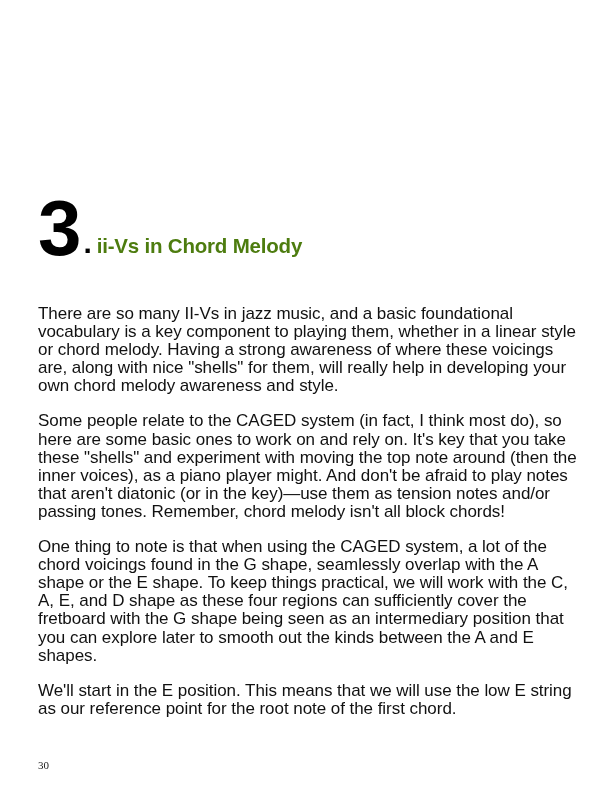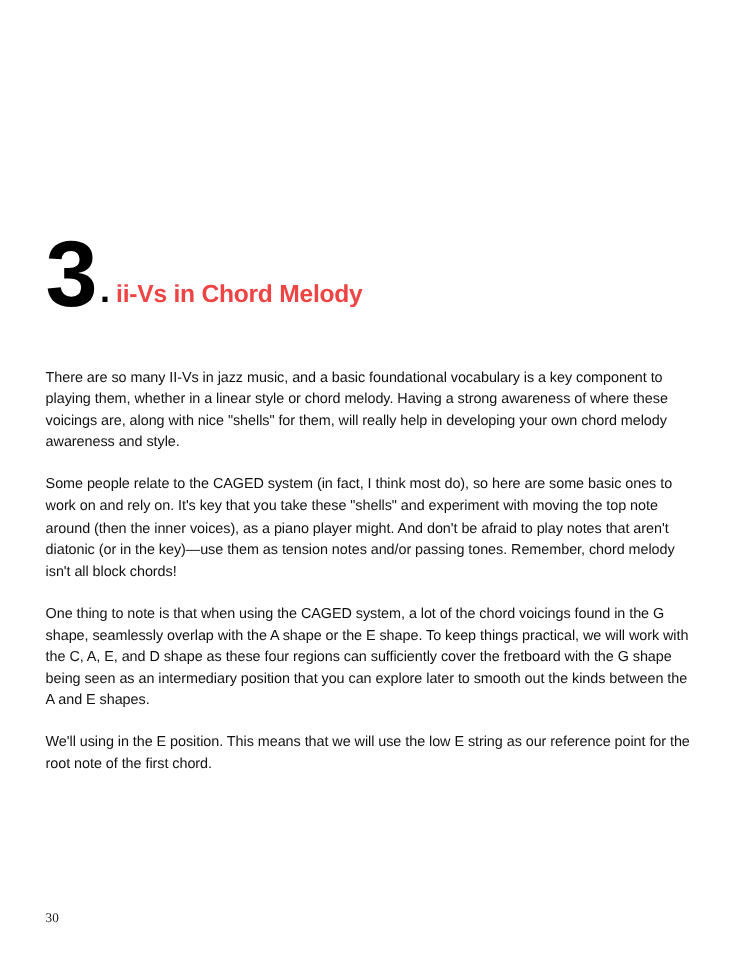--- a/index.html
+++ b/index.html
@@ -41,36 +41,36 @@
     color: #000000;
     line-height: 1;
     padding: 0 5px 0 4px;
     position: relative;
     top: -1px;
   }
   .chapter-title {
     font-size: 20.5px;
     font-weight: bold;
     letter-spacing: -0.2px;
-    color: #ef4444;
+    color: #4d7c0f;
     line-height: 1;
     position: relative;
     top: -2px;
   }
 
   
   .body-col {
     position: absolute;
     left: 38px;
     top: 305px;
     width: 540px;
   }
   p.para {
     margin: 0 0 17px 0;
-    font-size: 12px;
+    font-size: 17px;
     line-height: 18.1px;
     letter-spacing: -0.05px;
     color: #111111;
     text-align: left;
   }
   p.para:last-child {
     margin-bottom: 0;
   }
   .lead-bold {
     font-weight: bold;
@@ -99,20 +99,20 @@
   </div>
 
   <div class="body-col">
 
     <p class="para">There are so many II-Vs in jazz music, and a basic foundational vocabulary is a key component to playing them, whether in a linear style or chord melody. Having a strong awareness of where these voicings are, along with nice "shells" for them, will really help in developing your own chord melody awareness and style.</p>
 
     <p class="para">Some people relate to the CAGED system (in fact, I think most do), so here are some basic ones to work on and rely on. It's key that you take these "shells" and experiment with moving the top note around (then the inner voices), as a piano player might. And don't be afraid to play notes that aren't diatonic (or in the key)—use them as tension notes and/or passing tones. Remember, chord melody isn't all block chords!</p>
 
     <p class="para">One thing to note is that when using the CAGED system, a lot of the chord voicings found in the G shape, seamlessly overlap with the A shape or the E shape. To keep things practical, we will work with the C, A, E, and D shape as these four regions can sufficiently cover the fretboard with the G shape being seen as an intermediary position that you can explore later to smooth out the kinds between the A and E shapes.</p>
 
-    <p class="para">We'll using in the E position. This means that we will use the low E string as our reference point for the root note of the first chord.</p>
+    <p class="para">We'll start in the E position. This means that we will use the low E string as our reference point for the root note of the first chord.</p>
 
 
   </div>
 
   <div class="page-number">30</div>
 
 </div>
 
 </body></html>

